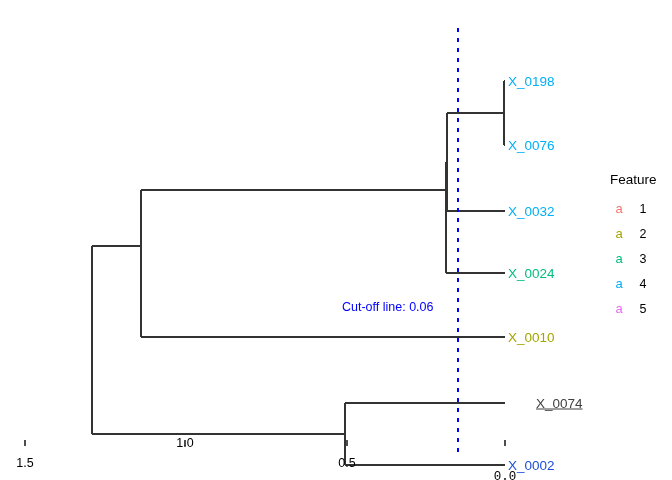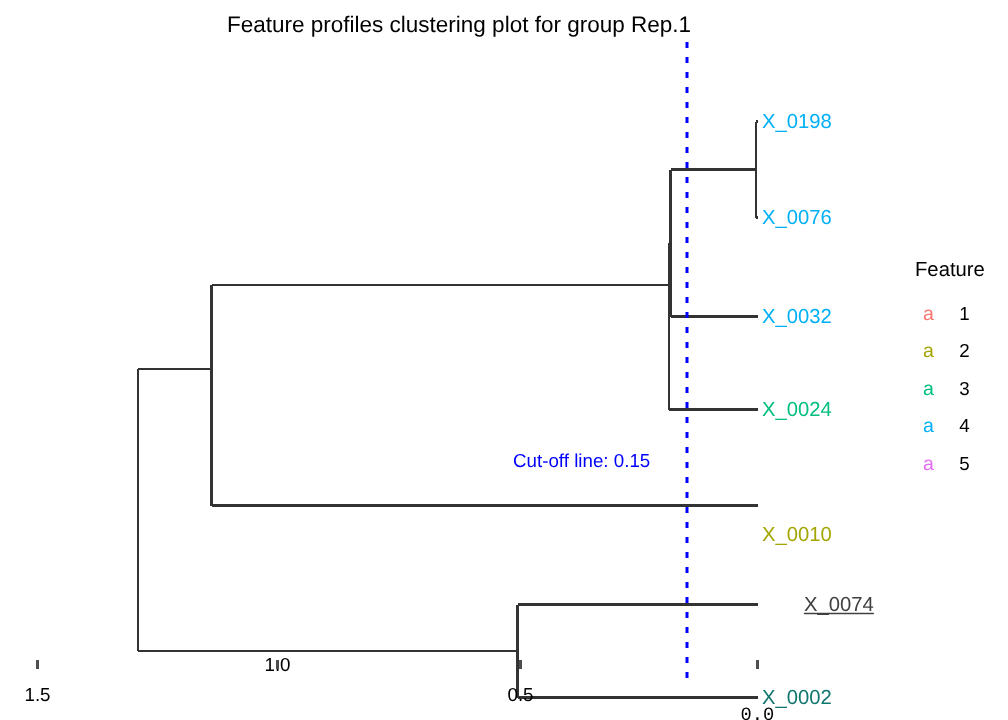--- a/index.html
+++ b/index.html
@@ -78,21 +78,20 @@
     text-align: center;
     font-size: 12.5px;
     color: #000000;
   }
 </style>
 </head>
 <body>
 
 <div id="plot-root">
 
-  <div id="plot-title">Feature profiles clustering plot for group Rep.1</div>
 
   <svg id="dendro-svg" width="672" height="480">
     <g id="branch-layer">
         <line x1="504" y1="81" x2="504" y2="145" stroke="#333333" stroke-width="1.6" shape-rendering="crispEdges"></line>
         <line x1="504" y1="81" x2="505" y2="81" stroke="#333333" stroke-width="1.6" shape-rendering="crispEdges"></line>
         <line x1="504" y1="145" x2="505" y2="145" stroke="#333333" stroke-width="1.6" shape-rendering="crispEdges"></line>
         <line x1="447" y1="113" x2="447" y2="211" stroke="#333333" stroke-width="1.6" shape-rendering="crispEdges"></line>
         <line x1="447" y1="113" x2="504" y2="113" stroke="#333333" stroke-width="1.6" shape-rendering="crispEdges"></line>
         <line x1="447" y1="211" x2="505" y2="211" stroke="#333333" stroke-width="1.6" shape-rendering="crispEdges"></line>
         <line x1="446" y1="162" x2="446" y2="273" stroke="#333333" stroke-width="1.6" shape-rendering="crispEdges"></line>
@@ -118,33 +117,33 @@
     <g id="cutoff-layer">
         <line x1="458" y1="28" x2="458" y2="452" stroke="#0000FF" stroke-width="2" stroke-dasharray="4,6"></line>
       </g>
   </svg>
 
   <div id="leaf-label-layer">
       <div class="leaf-label" style="left: 508px; top: 81px; color: rgb(0, 176, 246);">X_0198</div>
       <div class="leaf-label" style="left: 508px; top: 145px; color: rgb(0, 176, 246);">X_0076</div>
       <div class="leaf-label" style="left: 508px; top: 211px; color: rgb(0, 176, 246);">X_0032</div>
       <div class="leaf-label" style="left: 508px; top: 273px; color: rgb(0, 191, 125);">X_0024</div>
-      <div class="leaf-label" style="left: 508px; top: 337px; color: rgb(163, 165, 0); margin-top: 19px;">X_0010</div>
+      <div class="leaf-label" style="left: 508px; top: 337px; color: rgb(163, 165, 0);">X_0010</div>
       <div class="leaf-label" style="left: 536px; top: 403px; color: #404040; text-decoration: underline;">X_0074</div>
-      <div class="leaf-label" style="left: 508px; top: 465px; color: #0f766e;">X_0002</div>
+      <div class="leaf-label" style="left: 508px; top: 465px; color: #1d4ed8;">X_0002</div>
     </div>
 
   <div id="axis-label-layer">
       <div class="axis-tick-label" style="left: 25px; top: 456px;">1.5</div>
       <div class="axis-tick-label" style="left: 185px; top: 436px;">1.0</div>
       <div class="axis-tick-label" style="left: 347px; top: 456px;">0.5</div>
       <div class="axis-tick-label" style="left: 505px; top: 470px; font-family: Liberation Mono, monospace;">0.0</div>
     </div>
 
-  <div id="cutoff-label" style="left: 342px; top: 307px;">Cut-off line: 0.15</div>
+  <div id="cutoff-label" style="left: 342px; top: 307px;">Cut-off line: 0.06</div>
 
   <div id="legend">
     <div id="legend-title">Feature</div>
     <div id="legend-items">
         <div class="legend-row">
           <span class="legend-key" style="color: rgb(248, 118, 109);">a</span>
           <span class="legend-text">1</span>
         </div>
         <div class="legend-row">
           <span class="legend-key" style="color: rgb(163, 165, 0);">a</span>

